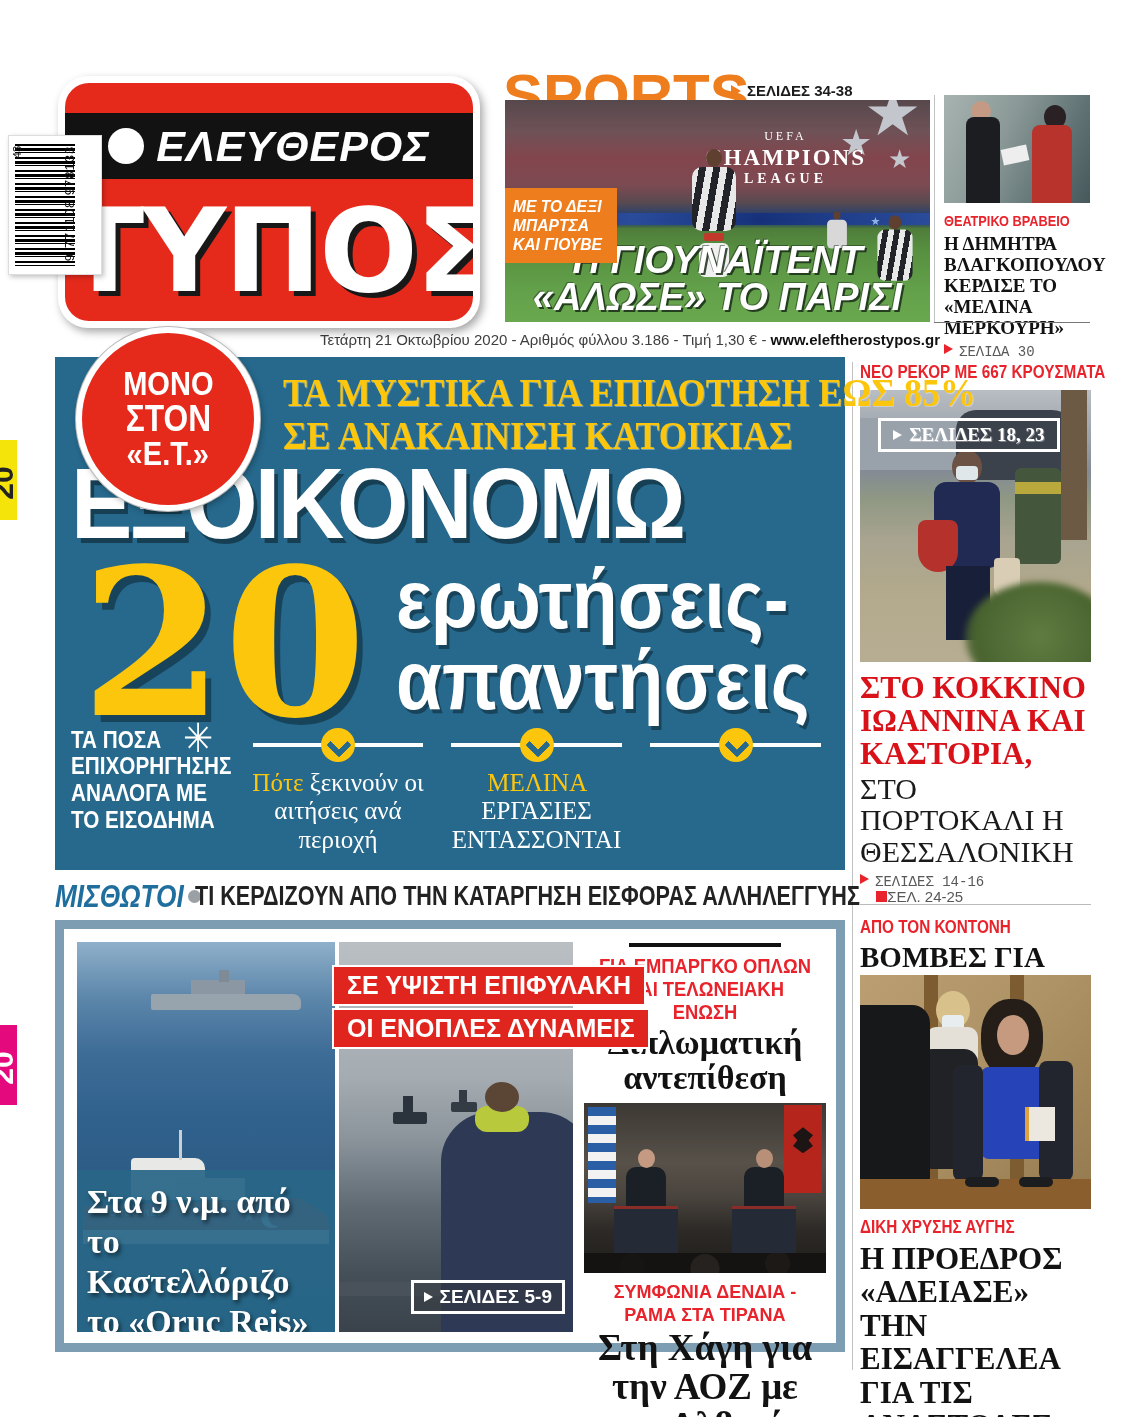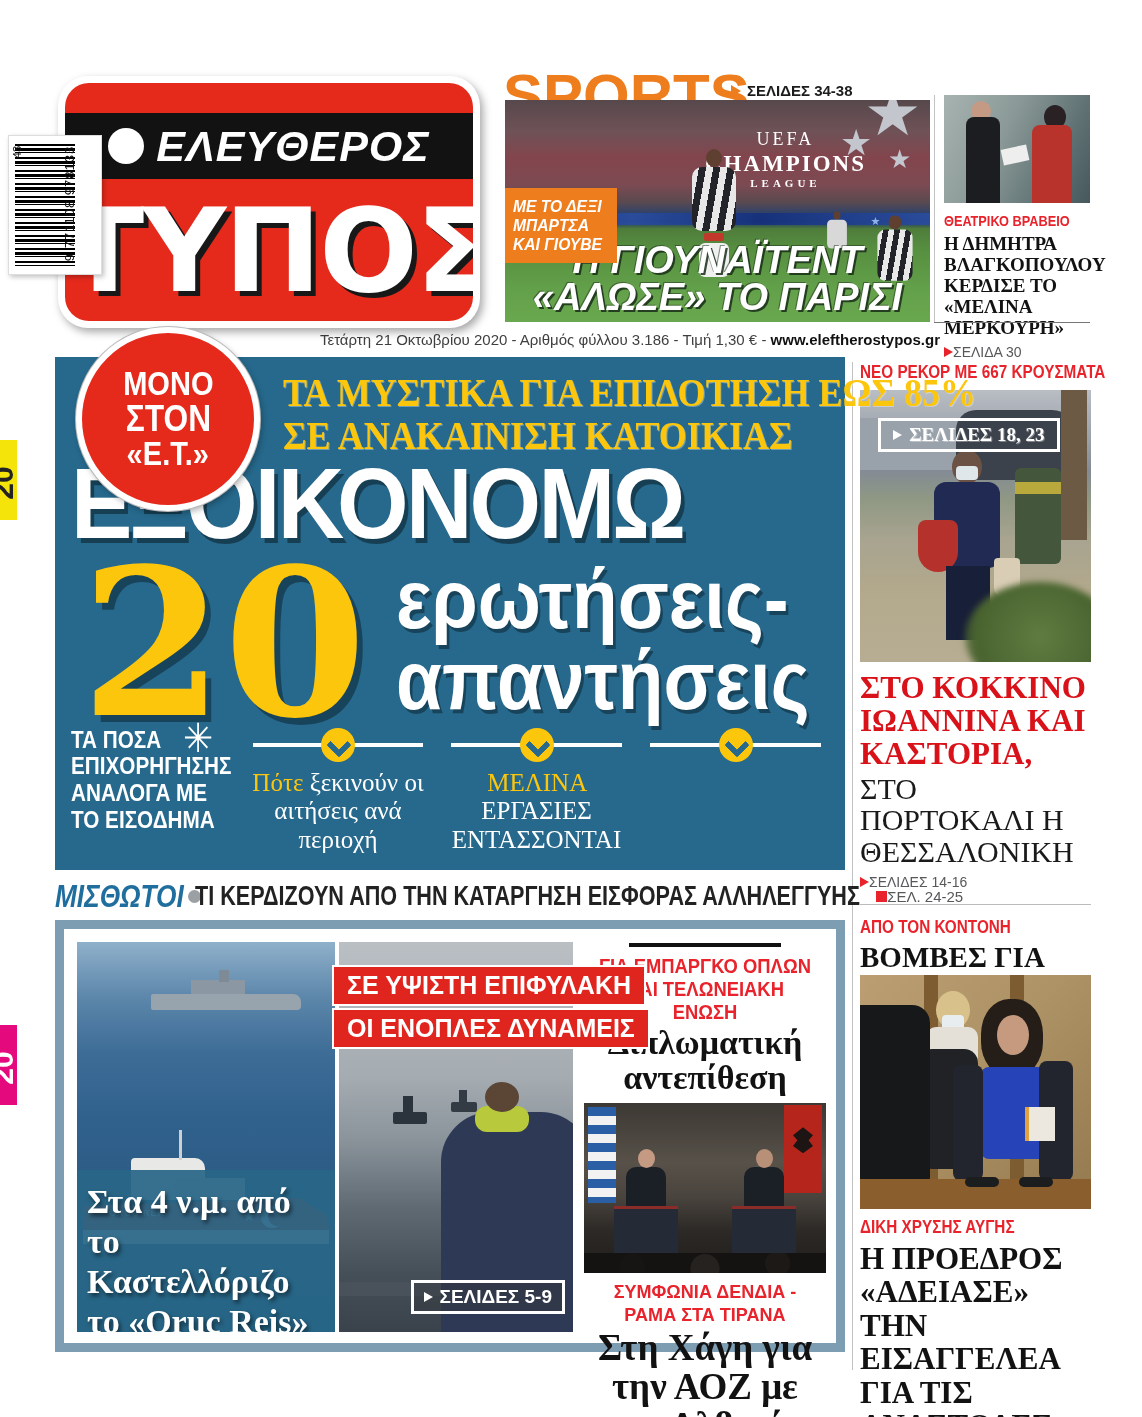--- a/index.html
+++ b/index.html
@@ -46,23 +46,23 @@
   .tri-red{border-left:9px solid #e8232b;border-top:5px solid transparent;border-bottom:5px solid transparent;}
   .tri-white{border-left:9px solid #fff;border-top:5px solid transparent;border-bottom:5px solid transparent;}
   .sports-photo{left:505px;top:100px;width:425px;height:222px;overflow:hidden;
      background:linear-gradient(180deg,#57484c 0%,#6e5257 14%,#83454d 26%,#7d4a52 38%,#5a4a50 46%,#27406e 52%,#20386a 55%,#4f7d3b 58%,#579040 68%,#63a04a 85%,#6aa84f 100%);}
   .led-strip{position:absolute;left:0;right:0;top:51%;height:5.5%;background:linear-gradient(90deg,#15307c,#2a4da0 30%,#15307c 60%,#2a4da0);opacity:.9;}
   .led-star{position:absolute;color:#8fb2e8;font-size:11px;top:52%;}
   .adboard{position:absolute;left:7%;top:57.5%;color:#dfe5ff;font-size:10px;font-weight:bold;font-style:italic;opacity:.85;}
   .starball{position:absolute;right:-16px;top:-18px;width:120px;height:120px;color:#c3c6cd;}
   .starball span{position:absolute;}
   .ucl-text{position:absolute;right:64px;top:28px;text-align:center;color:#fff;font-family:"Liberation Serif",serif;}
-  .ucl-text .u{font-size:18px;letter-spacing:3px;border:1px solid rgba(255,255,255,.0);}
+  .ucl-text .u{font-size:12px;letter-spacing:3px;border:1px solid rgba(255,255,255,.0);}
   .ucl-text .c{font-size:23px;font-weight:bold;letter-spacing:2px;}
-  .ucl-text .l{font-size:11px;font-weight:bold;letter-spacing:4px;}
+  .ucl-text .l{font-size:14px;font-weight:bold;letter-spacing:4px;}
   .player{position:absolute;}
   .p-head{width:16px;height:18px;border-radius:50%;background:#5f4030;margin:0 auto;}
   .p-torso{width:44px;height:64px;border-radius:10px;background:repeating-linear-gradient(100deg,#e8e8e8 0 7px,#23232a 7px 14px);}
   .p-red{width:20px;height:8px;background:#c0392b;border-radius:2px;margin:2px auto 0;}
   .p-legs{width:30px;height:34px;background:#f0f0f0;border-radius:6px;margin:2px auto 0;}
   .sports-note{left:505px;top:188px;width:96px;background:#ee7d1e;padding:9px 8px;z-index:3;color:#fff;
                font-weight:bold;font-style:italic;font-size:17px;line-height:1.12;}
   .sports-note div{transform:scaleX(.92);transform-origin:0 50%;white-space:nowrap;}
   .sports-headline{position:absolute;left:0;right:0;bottom:0;top:auto;}
   .sp-h{text-align:center;color:#fff;font-weight:900;font-style:italic;line-height:.98;
@@ -76,21 +76,21 @@
      background:linear-gradient(115deg,#a7b3b0 0%,#8a9997 40%,#5f7173 75%,#47585c 100%);}
   .th-fig1{position:absolute;left:22px;top:22px;width:34px;height:86px;background:#1c1d20;border-radius:8px 8px 0 0;}
   .th-head1{position:absolute;left:27px;top:6px;width:20px;height:20px;border-radius:50%;background:#c59a85;}
   .th-fig2{position:absolute;right:18px;top:30px;width:40px;height:78px;background:#b8332c;border-radius:8px 8px 0 0;}
   .th-head2{position:absolute;right:24px;top:10px;width:22px;height:24px;border-radius:50%;background:#2a2124;}
   .th-paper{position:absolute;left:58px;top:52px;width:26px;height:16px;background:#eee;transform:rotate(-12deg);}
   .kicker-red{color:#e8232b;font-weight:bold;}
   .theatre .kicker-red{margin-top:9px;font-size:15px;}
   .serif-head{font-family:"Liberation Serif",serif;font-weight:bold;color:#121212;}
   .theatre .serif-head{font-size:19px;line-height:1.1;margin-top:4px;}
-  .pageref{display:flex;align-items:center;gap:0;color:#57585a;font-size:14px;margin-top:6px;}
+  .pageref{display:flex;align-items:flex-start;gap:6px;color:#57585a;font-size:14px;margin-top:6px;font-family:Liberation Mono, monospace;}
   
   .mainbox{left:55px;top:357px;width:790px;height:513px;background:#26698c;z-index:1;}
   .mb-kickers{position:absolute;left:228px;top:14px;}
   .yk{color:#fcc60d;font-family:"Liberation Serif",serif;font-weight:bold;font-size:41px;line-height:1.04;
       text-shadow:1px 1px 0 rgba(255,255,255,.35);}
   .yk .cx{transform:scaleX(.88);}
   .mb-k2{display:flex;align-items:center;gap:16px;}
   .pagesbox{border:3px solid #fff;padding:4px 12px;display:flex;align-items:center;gap:7px;color:#fff;
             font-weight:bold;font-size:19px;white-space:nowrap;}
   .mb-headline{position:absolute;left:16px;top:96px;color:#fff;font-weight:900;font-size:100px;line-height:1;
@@ -417,21 +417,21 @@
         <div class="oruc-sup"></div>
         <div class="oruc-mast"></div>
         <div class="oruc-hull">
           <span class="oruc-name">ORUÇ REIS</span>
           <span class="oruc-star">★</span>
           <span class="oruc-crescent"></span>
         </div>
         <div class="oruc-white"></div>
       </div>
       <div class="oruc-caption">
-        <div>Στα 4 ν.μ. από το Καστελλόριζο το «Oruc Reis»</div>
+        <div>Στα 9 ν.μ. από το Καστελλόριζο το «Oruc Reis»</div>
       </div>
     </div>
     <div class="binocs">
       <div class="bship1"></div>
       <div class="bship2"></div>
       <div class="rail"></div>
       <div class="observer"></div>
       <div class="sel59">
         <span class="tri tri-white"></span>
         <span>ΣΕΛΙΔΕΣ 5-9</span>

